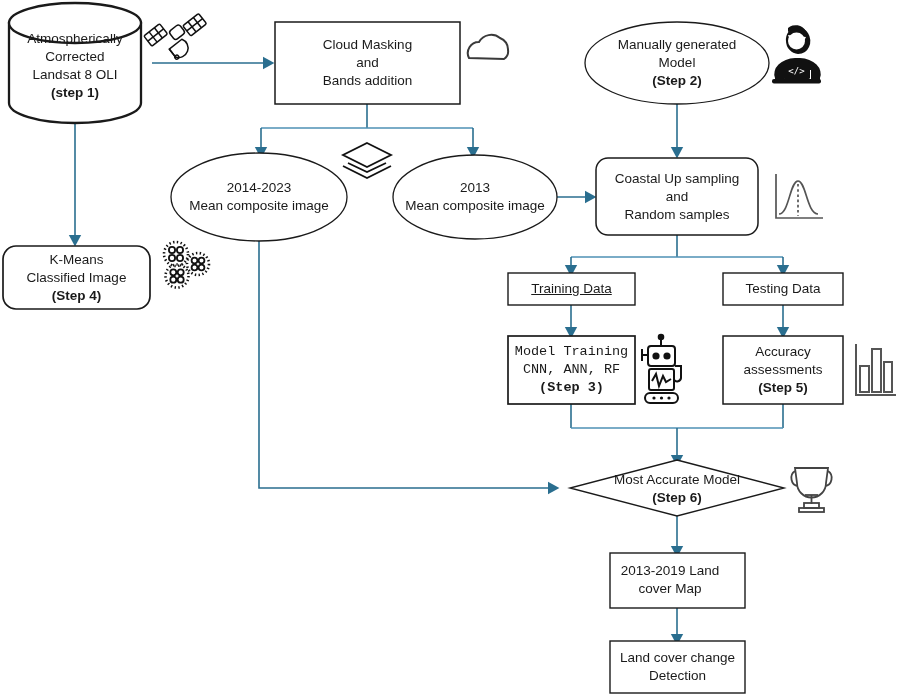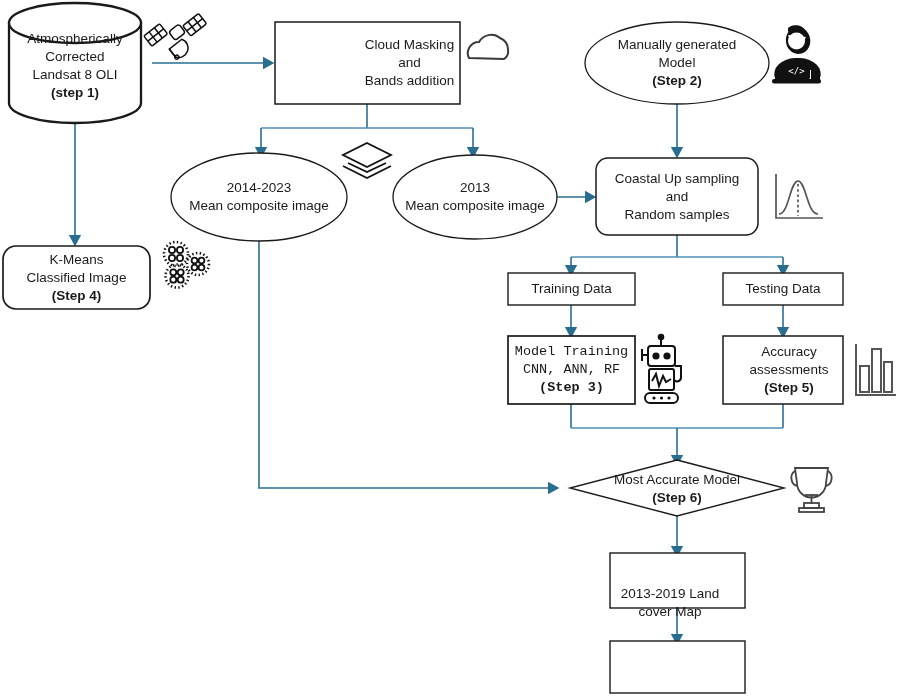--- a/index.html
+++ b/index.html
@@ -225,21 +225,21 @@
     </g>
   </svg>
 
   <div class="node-label" style="left:9px; top:26px; width:132px; height:80px;">
     <span>Atmospherically</span>
     <span>Corrected</span>
     <span>Landsat 8 OLI</span>
     <span class="b">(step 1)</span>
   </div>
 
-  <div class="node-label" style="left:275px; top:22px; width:185px; height:82px;margin-left:42px;">
+  <div class="node-label" style="left:275px; top:22px; width:185px; height:82px;">
     <span>Cloud Masking</span>
     <span>and</span>
     <span>Bands addition</span>
   </div>
 
   <div class="node-label" style="left:585px; top:27px; width:184px; height:72px;">
     <span>Manually generated</span>
     <span>Model</span>
     <span class="b">(Step 2)</span>
   </div>
@@ -259,44 +259,48 @@
     <span>2013</span>
     <span>Mean composite image</span>
   </div>
 
   <div class="node-label" style="left:596px; top:158px; width:162px; height:77px;">
     <span>Coastal Up sampling</span>
     <span>and</span>
     <span>Random samples</span>
   </div>
 
-  <div class="node-label" style="left:508px; top:273px; width:127px; height:32px;">
+  <div class="node-label" style="left:508px; top:273px; width:127px; height:32px;text-decoration:underline;">
     <span>Training Data</span>
   </div>
 
   <div class="node-label" style="left:723px; top:273px; width:120px; height:32px;">
     <span>Testing Data</span>
   </div>
 
   <div class="node-label" style="left:508px; top:336px; width:127px; height:68px;font-family:Liberation Mono, monospace;">
     <span>Model Training</span>
     <span>CNN, ANN, RF</span>
     <span class="b">(Step 3)</span>
   </div>
 
-  <div class="node-label" style="left:723px; top:336px; width:132px; height:68px;">
+  <div class="node-label" style="left:723px; top:336px; width:120px; height:68px;">
     <span>Accuracy</span>
     <span>assessments</span>
     <span class="b">(Step 5)</span>
   </div>
 
   <div class="node-label" style="left:582px; top:469px; width:190px; height:40px;">
     <span>Most Accurate Model</span>
     <span class="b">(Step 6)</span>
   </div>
 
-  <div class="node-label" style="left:610px; top:575px; width:120px; height:55px;">
+  <div class="node-label" style="left:610px; top:552px; width:120px; height:55px;">
     <span>2013-2019 Land</span>
     <span>cover Map</span>
   </div>
 
+  <div class="node-label" style="left:610px; top:641px; width:135px; height:52px;">
+    <span>Land cover change</span>
+    <span>Detection</span>
+  </div>
 
 </div>
 
 </body></html>

